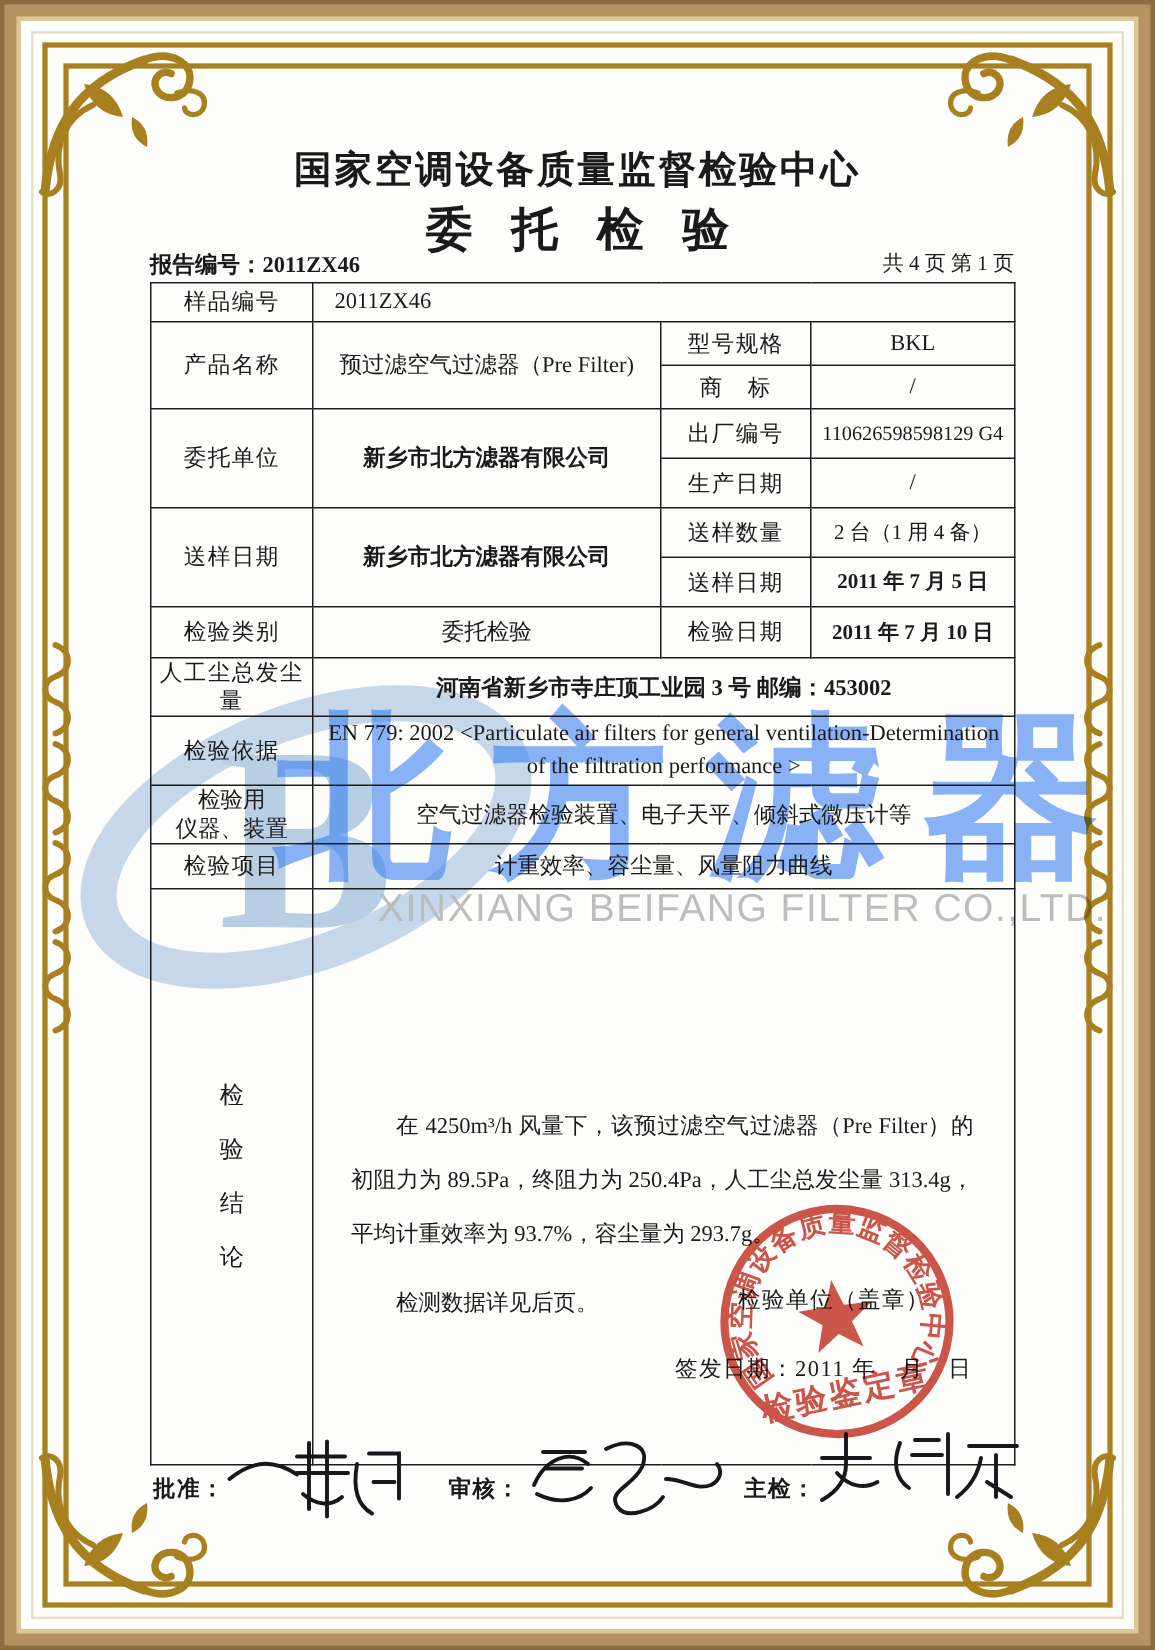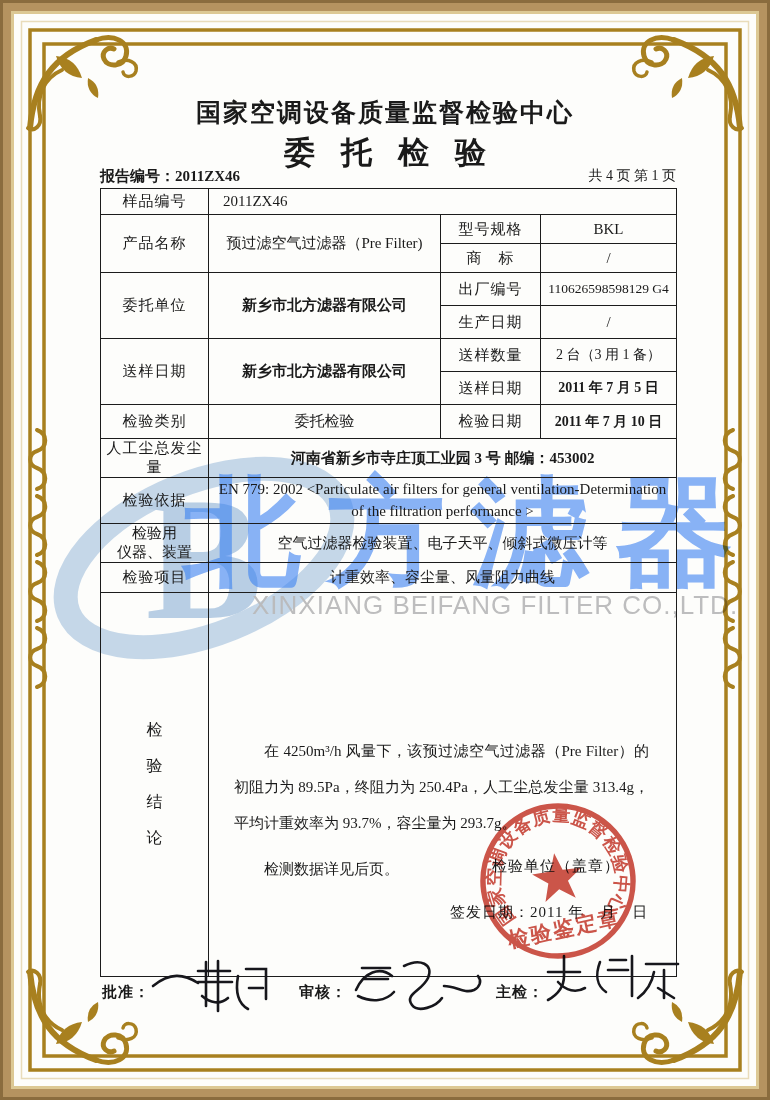--- a/index.html
+++ b/index.html
@@ -148,21 +148,21 @@
         <td style="font-size:13.5px">110626598598129 G4</td>
       </tr>
       <tr style="height:33px">
         <td class="lbl">生产日期</td>
         <td>/</td>
       </tr>
       <tr style="height:33px">
         <td rowspan="2" class="lbl">送样日期</td>
         <td rowspan="2" style="font-weight:bold">新乡市北方滤器有限公司</td>
         <td class="lbl">送样数量</td>
-        <td style="font-size:14px">2 台（3 用 1 备）</td>
+        <td style="font-size:14px">2 台（1 用 4 备）</td>
       </tr>
       <tr style="height:33px">
         <td class="lbl">送样日期</td>
         <td style="font-size:14px;font-weight:bold">2011 年 7 月 5 日</td>
       </tr>
       <tr style="height:34px">
         <td class="lbl">检验类别</td>
         <td>委托检验</td>
         <td class="lbl">检验日期</td>
         <td style="font-size:14px;font-weight:bold">2011 年 7 月 10 日</td>

